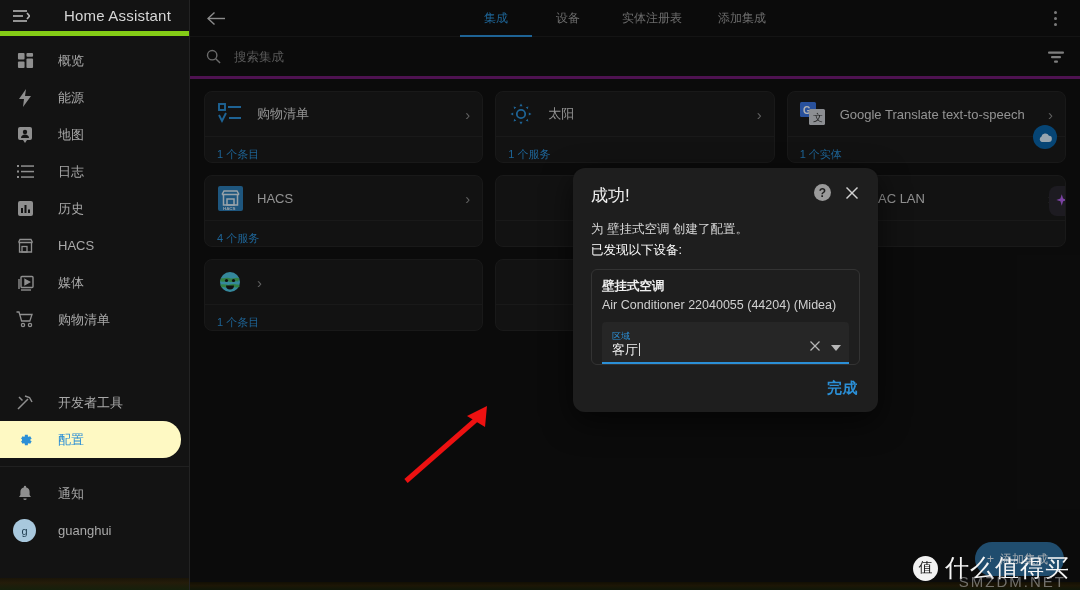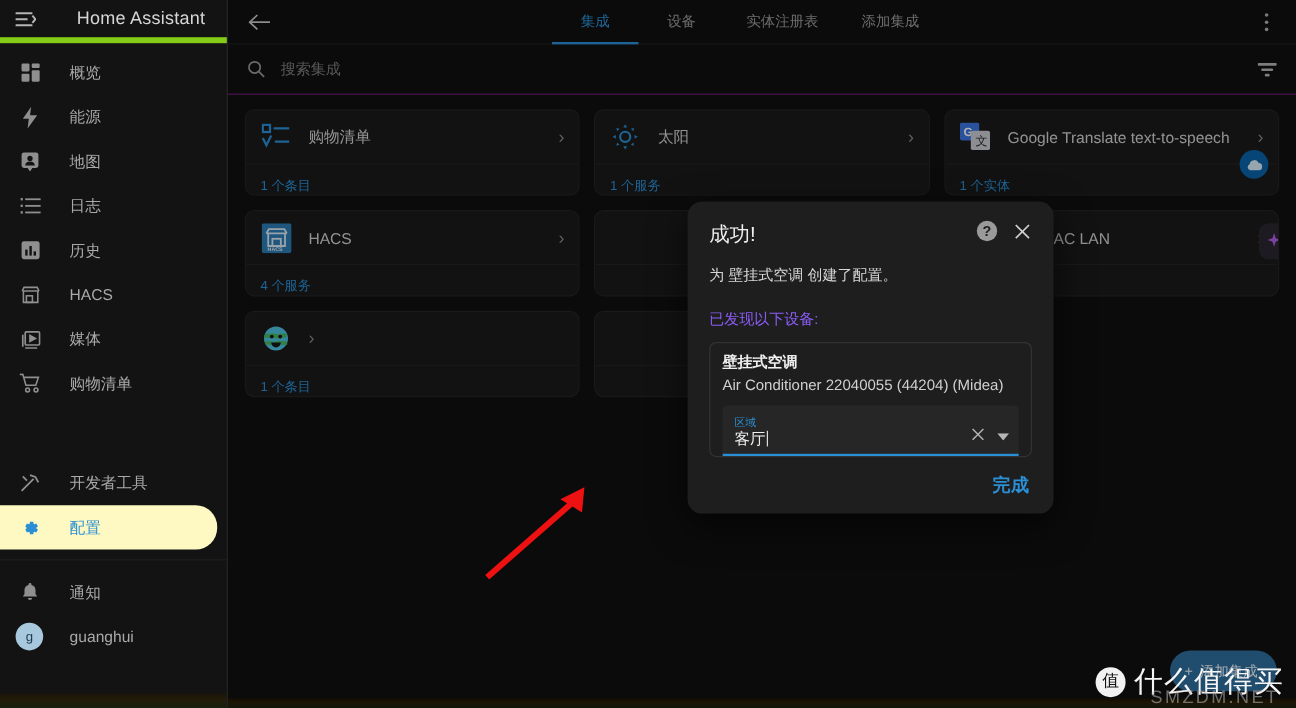--- a/index.html
+++ b/index.html
@@ -64,21 +64,21 @@
   }
   .tab.active { color:#2b8fd6; }
   .tab.active:after {
     content:""; position:absolute; left:0; right:0; bottom:0; height:2px; background:#2b8fd6;
   }
   .kebab { margin-left:auto; width:22px; height:22px; display:flex; flex-direction:column; align-items:center; justify-content:center; gap:3px; cursor:pointer; }
   .kebab i { width:3px;height:3px;border-radius:50%;background:#b0b0b0;display:block; }
 
   .searchbar {
     height: 42px; display:flex; align-items:center; gap:12px;
-    padding: 0 14px; border-bottom: 1px solid #701a75;
+    padding: 0 14px; border-bottom: 3px solid #701a75;
   }
   .search-ic { width:18px;height:18px;display:flex;align-items:center;justify-content:center;color:#9a9a9a; }
   .search-inp { background:transparent;border:none;outline:none;color:#cfcfcf;font-size:12.5px;flex:1 1 auto;font-family:inherit; }
   .search-inp::placeholder { color:#7e7e7e; }
   .filter-ic { width:20px;height:20px;display:flex;align-items:center;justify-content:center;color:#b5b5b5;cursor:pointer; }
 
   
   .grid {
     flex: 1 1 auto; position:relative;
     padding: 12px 14px 0 14px;
@@ -124,21 +124,21 @@
   }
   .dlg-head { display:flex; align-items:flex-start; }
   .dlg-title { font-size:17px; color:#efefef; flex:1 1 auto; }
   .help-ic {
     width:17px;height:17px;border-radius:50%;background:#9a9a9a;color:#1e1e1e;
     font-size:12px; display:flex;align-items:center;justify-content:center;
     margin-right:12px; cursor:pointer; font-weight:bold;
   }
   .close-ic { width:17px;height:17px;display:flex;align-items:center;justify-content:center;color:#d2d2d2;cursor:pointer;font-size:17px;line-height:1; }
   .dlg-line { font-size:12.5px; color:#d6d6d6; margin-top:14px; }
-  .dlg-line2 { font-size:12.5px; color:#8b5cf6; margin-top:20px; }
+  .dlg-line2 { font-size:12.5px; color:#ffffff; margin-top:4px; }
   .dev-box { margin-top:10px; border:1px solid #333; border-radius:6px; padding:8px 10px 0 10px; }
   .dev-title { font-size:12.5px; color:#efefef; font-weight:bold; }
   .dev-desc { font-size:12.5px; color:#d0d0d0; line-height:1.45; margin-top:1px; }
   .field {
     margin-top:8px; background:#262626; border-radius:4px 4px 0 0;
     border-bottom:2px solid #2b8fd6; padding:5px 8px 5px 10px;
     display:flex; align-items:flex-end; position:relative; height:42px;
   }
   .field-left { flex:1 1 auto; display:flex; flex-direction:column; justify-content:center; }
   .field-label { font-size:9px; color:#2b8fd6; line-height:1.1;margin-top:46px; }

